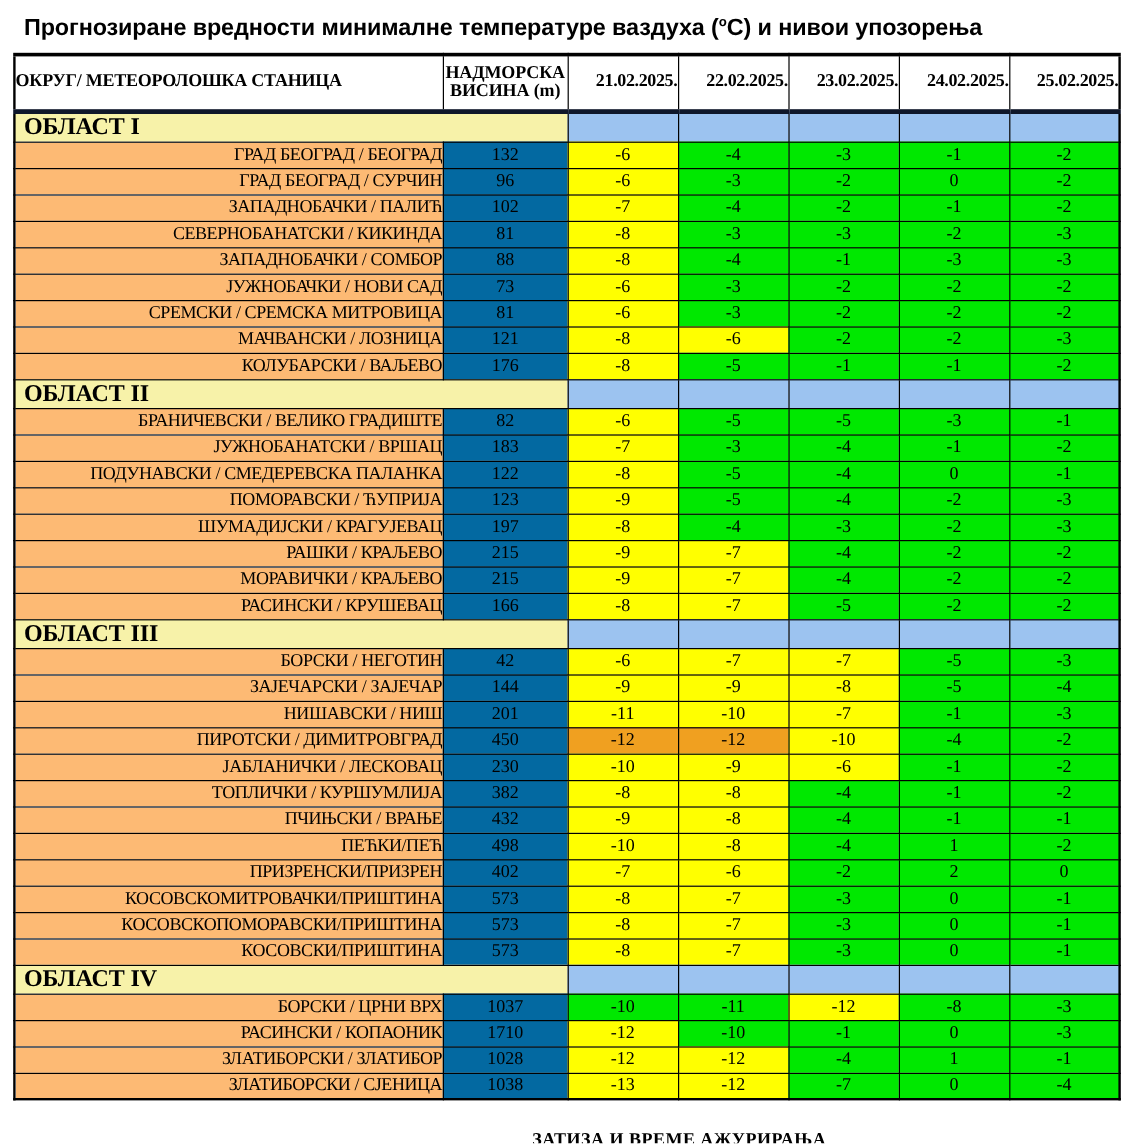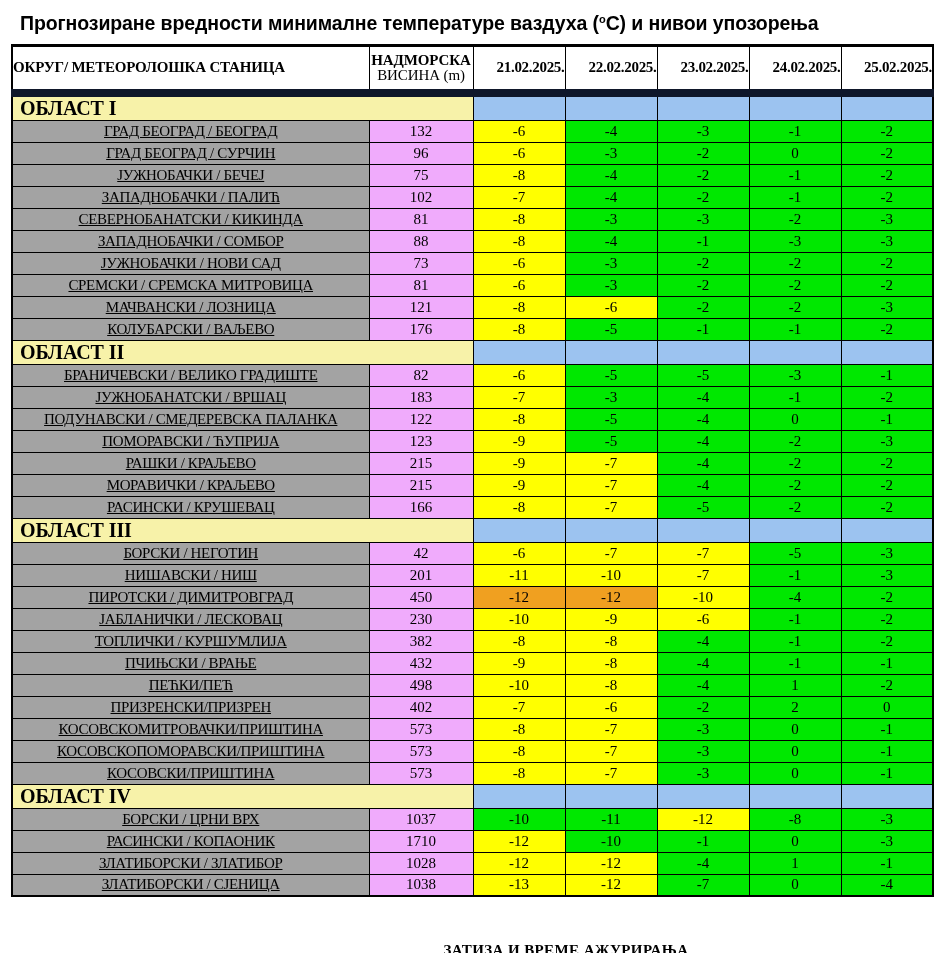--- a/index.html
+++ b/index.html
@@ -65,37 +65,37 @@
     padding: 0;
     vertical-align: middle;
     font-size: 15px;
   }
 
   
   tr.head th {
     background: #ffffff;
     height: 47px;
     font-weight: bold;
-    border-bottom: 8px solid #0f172a;
+    border-bottom: 4px solid #0f172a;
     border-top: 1px solid #000;
   }
   th.h-name {
     text-align: left;
     padding-left: 7px;
     font-size: 16px;
     letter-spacing: -0.2px;
     white-space: nowrap;
   }
   th.h-elev {
     text-align: center;
     font-size: 12.5px;
     line-height: 15px;
     letter-spacing: -0.1px;
   }
-  th.h-elev .unit { font-weight: normal; }
+  th.h-elev .unit { font-weight: bold; }
   th.h-day {
     text-align: right;
     font-size: 13.5px;
     letter-spacing: -0.3px;
     white-space: nowrap;
   }
 
   
   tr.region td.reg-name {
     background: #f7f2a9;
@@ -107,33 +107,32 @@
     letter-spacing: -0.1px;
   }
   tr.region td.reg-blue {
     background: #9cc3f0;
     height: 22px;
   }
 
   
   tr.data td { height: 22px; }
   td.st-name {
-    text-align: center;
+    text-align: right;
     padding-left: 6px;
     font-size: 15px;
     letter-spacing: -0.35px;
     white-space: nowrap;
     overflow: hidden;
-    background: #a3a3a3;
-    text-decoration: underline;
+    background: #fdba74;
   }
   td.st-elev {
     text-align: center;
     font-size: 14.5px;
-    background: #f0abfc;
+    background: #0369a1;
   }
   td.val {
     text-align: center;
     font-size: 15px;
     font-weight: normal;
   }
   td.val.green  { background: #00e800; }
   td.val.yellow { background: #ffff00; }
   td.val.orange { background: #f0a020; }
 
@@ -211,29 +210,20 @@
           <tr class="data">
             <td class="st-name">ГРАД БЕОГРАД / СУРЧИН</td>
             <td class="st-elev">96</td>
             <td class="val yellow">-6</td>
             <td class="val green">-3</td>
             <td class="val green">-2</td>
             <td class="val green">0</td>
             <td class="val green">-2</td>
           </tr>
           <tr class="data">
-            <td class="st-name">ЈУЖНОБАЧКИ / БЕЧЕЈ</td>
-            <td class="st-elev">75</td>
-            <td class="val yellow">-8</td>
-            <td class="val green">-4</td>
-            <td class="val green">-2</td>
-            <td class="val green">-1</td>
-            <td class="val green">-2</td>
-          </tr>
-          <tr class="data">
             <td class="st-name">ЗАПАДНОБАЧКИ / ПАЛИЋ</td>
             <td class="st-elev">102</td>
             <td class="val yellow">-7</td>
             <td class="val green">-4</td>
             <td class="val green">-2</td>
             <td class="val green">-1</td>
             <td class="val green">-2</td>
           </tr>
           <tr class="data">
             <td class="st-name">СЕВЕРНОБАНАТСКИ / КИКИНДА</td>
@@ -327,20 +317,29 @@
           <tr class="data">
             <td class="st-name">ПОМОРАВСКИ / ЋУПРИЈА</td>
             <td class="st-elev">123</td>
             <td class="val yellow">-9</td>
             <td class="val green">-5</td>
             <td class="val green">-4</td>
             <td class="val green">-2</td>
             <td class="val green">-3</td>
           </tr>
           <tr class="data">
+            <td class="st-name">ШУМАДИЈСКИ / КРАГУЈЕВАЦ</td>
+            <td class="st-elev">197</td>
+            <td class="val yellow">-8</td>
+            <td class="val green">-4</td>
+            <td class="val green">-3</td>
+            <td class="val green">-2</td>
+            <td class="val green">-3</td>
+          </tr>
+          <tr class="data">
             <td class="st-name">РАШКИ / КРАЉЕВО</td>
             <td class="st-elev">215</td>
             <td class="val yellow">-9</td>
             <td class="val yellow">-7</td>
             <td class="val green">-4</td>
             <td class="val green">-2</td>
             <td class="val green">-2</td>
           </tr>
           <tr class="data">
             <td class="st-name">МОРАВИЧКИ / КРАЉЕВО</td>
@@ -369,20 +368,29 @@
             <td class="reg-blue"></td>
           </tr>
           <tr class="data">
             <td class="st-name">БОРСКИ / НЕГОТИН</td>
             <td class="st-elev">42</td>
             <td class="val yellow">-6</td>
             <td class="val yellow">-7</td>
             <td class="val yellow">-7</td>
             <td class="val green">-5</td>
             <td class="val green">-3</td>
+          </tr>
+          <tr class="data">
+            <td class="st-name">ЗАЈЕЧАРСКИ / ЗАЈЕЧАР</td>
+            <td class="st-elev">144</td>
+            <td class="val yellow">-9</td>
+            <td class="val yellow">-9</td>
+            <td class="val yellow">-8</td>
+            <td class="val green">-5</td>
+            <td class="val green">-4</td>
           </tr>
           <tr class="data">
             <td class="st-name">НИШАВСКИ / НИШ</td>
             <td class="st-elev">201</td>
             <td class="val yellow">-11</td>
             <td class="val yellow">-10</td>
             <td class="val yellow">-7</td>
             <td class="val green">-1</td>
             <td class="val green">-3</td>
           </tr>

